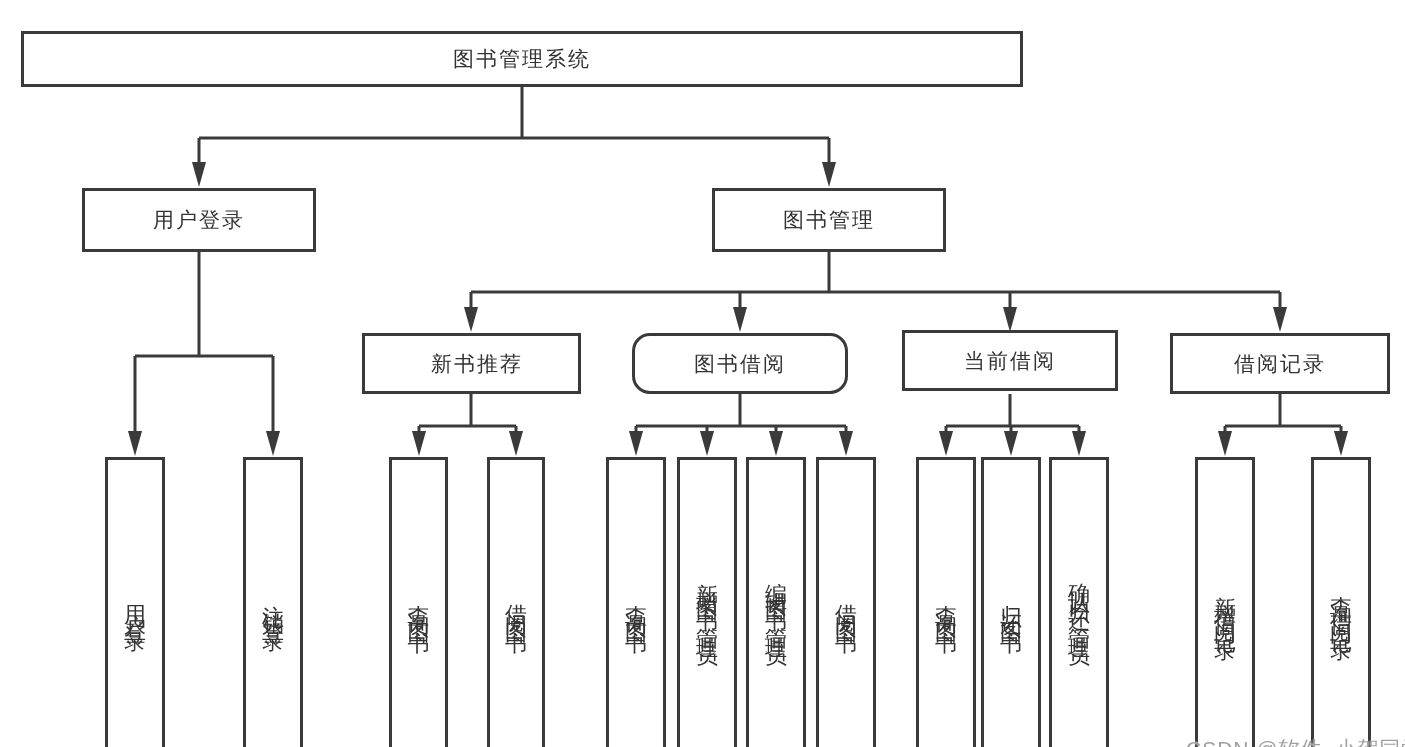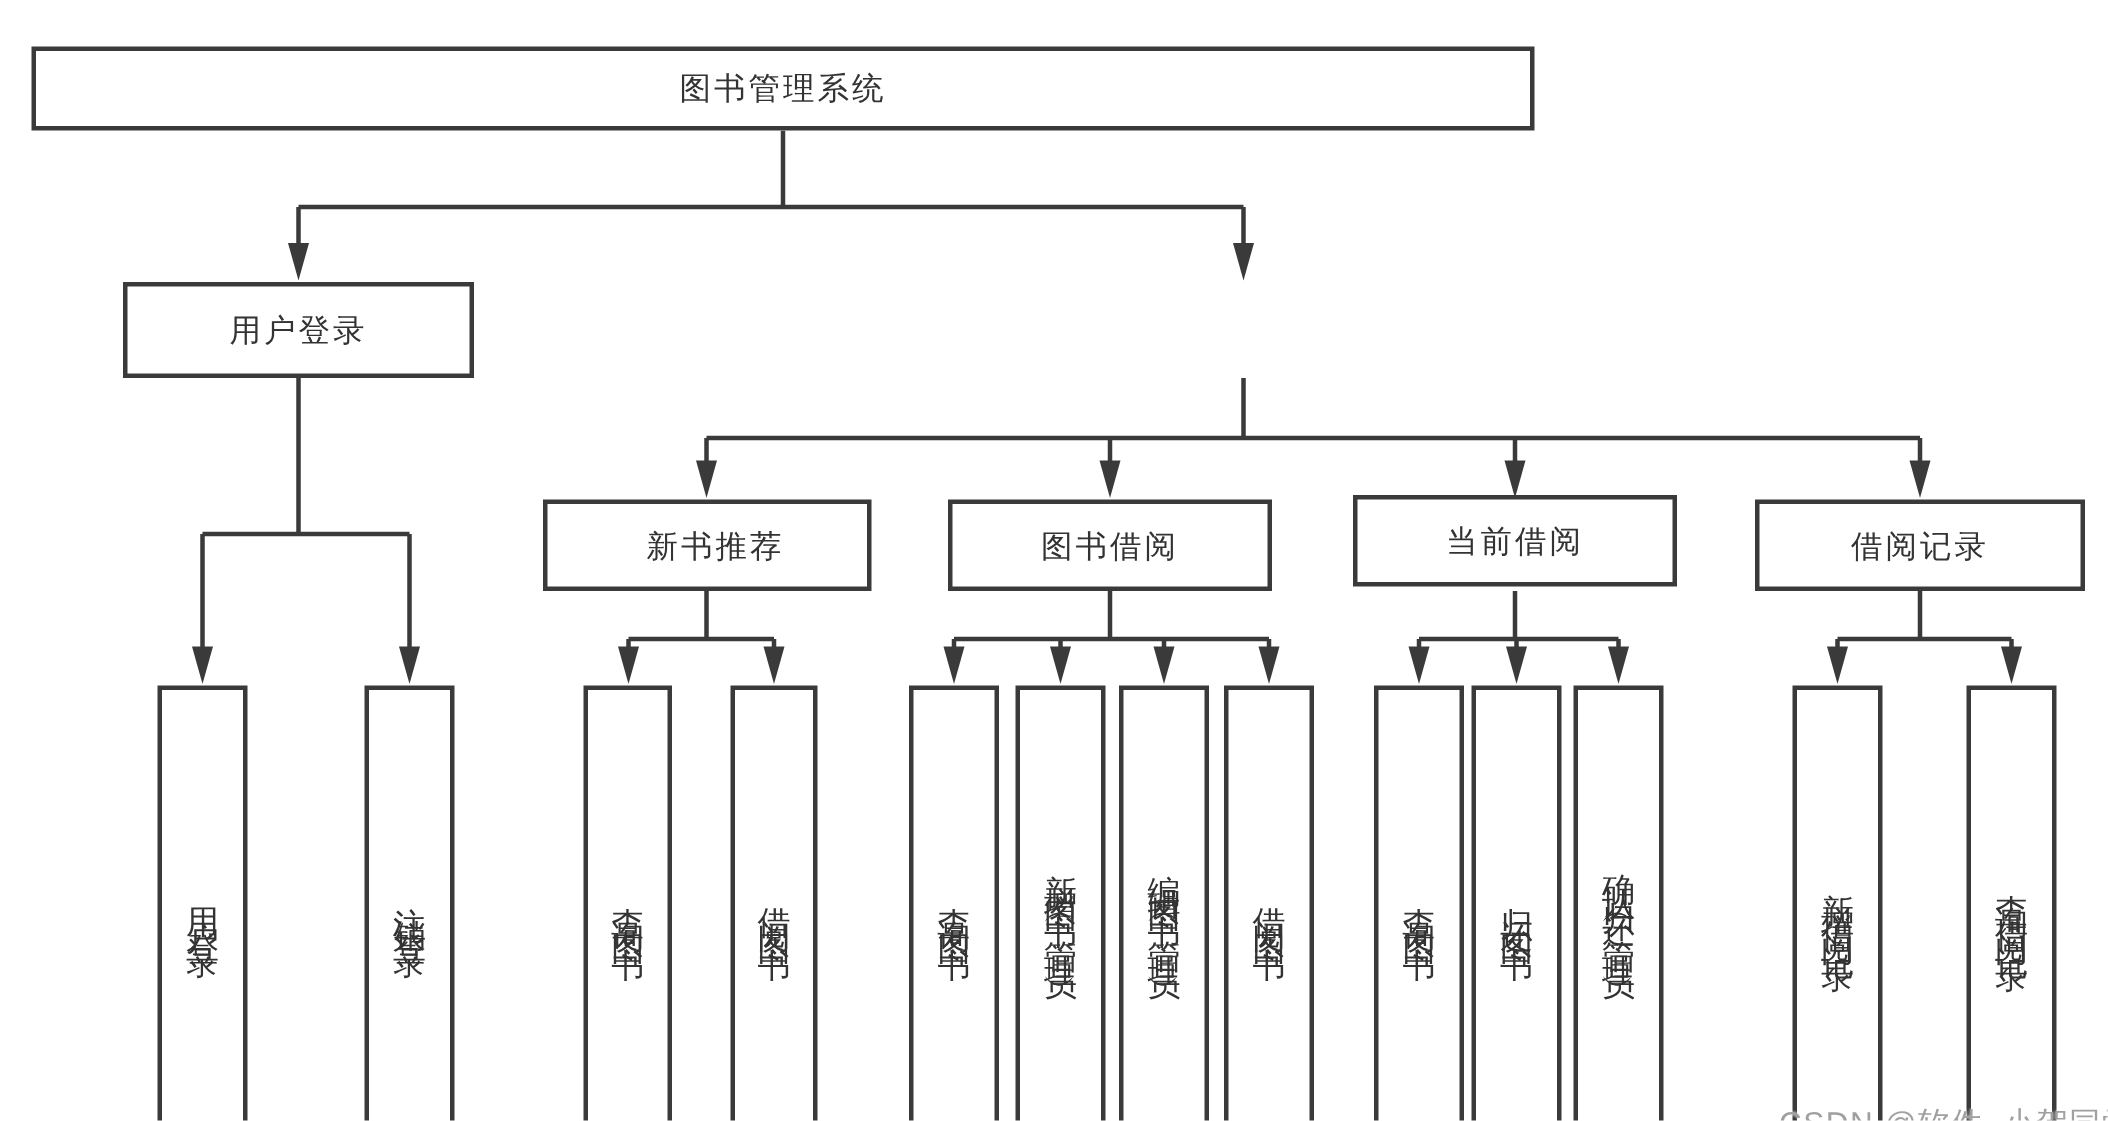--- a/index.html
+++ b/index.html
@@ -28,21 +28,21 @@
   .node.v{padding:4px 0;}
   .node.v .label{
     writing-mode:vertical-rl;text-orientation:mixed;
     font-size:22px;letter-spacing:9px;line-height:1;
   }
   
   #root-box     {left:21px;  top:11px;  width:1002px;height:56px;}
   #user-login   {left:82px;  top:168px; width:234px; height:64px;}
   #book-mgmt    {left:712px; top:168px; width:234px; height:64px;}
   #new-books    {left:362px; top:313px; width:219px; height:61px;padding-left:11px;}
-  #borrow       {left:632px; top:313px; width:216px; height:61px;}
+  #borrow       {left:632px; top:313px; width:216px; height:61px;border-radius:18px;}
   #current      {left:902px; top:310px; width:216px; height:61px;}
   #records      {left:1170px;top:313px; width:220px; height:61px;}
   .leaf{top:437px;width:60px;height:296px;}
   #ul-login  {left:105px;}
   #ul-logout {left:243px;}
   #nb-query  {left:389px;width:59px;}
   #nb-borrow {left:487px;width:58px;}
   #bw-query  {left:606px;}
   #bw-add    {left:677px;}
   #bw-edit   {left:746px;}
@@ -99,20 +99,23 @@
     <polygon points="1341,436 1334,411 1348,411"></polygon>
   </svg>
 
   <div class="node h" id="root-box">
     <span class="label">图书管理系统</span>
   </div>
 
   <div class="node h" id="user-login">
     <span class="label">用户登录</span>
   </div>
+  <div class="node h" id="book-mgmt">
+    <span class="label">图书管理</span>
+  </div>
 
   <div class="node h" id="new-books">
     <span class="label">新书推荐</span>
   </div>
   <div class="node h" id="borrow">
     <span class="label">图书借阅</span>
   </div>
   <div class="node h" id="current">
     <span class="label">当前借阅</span>
   </div>

